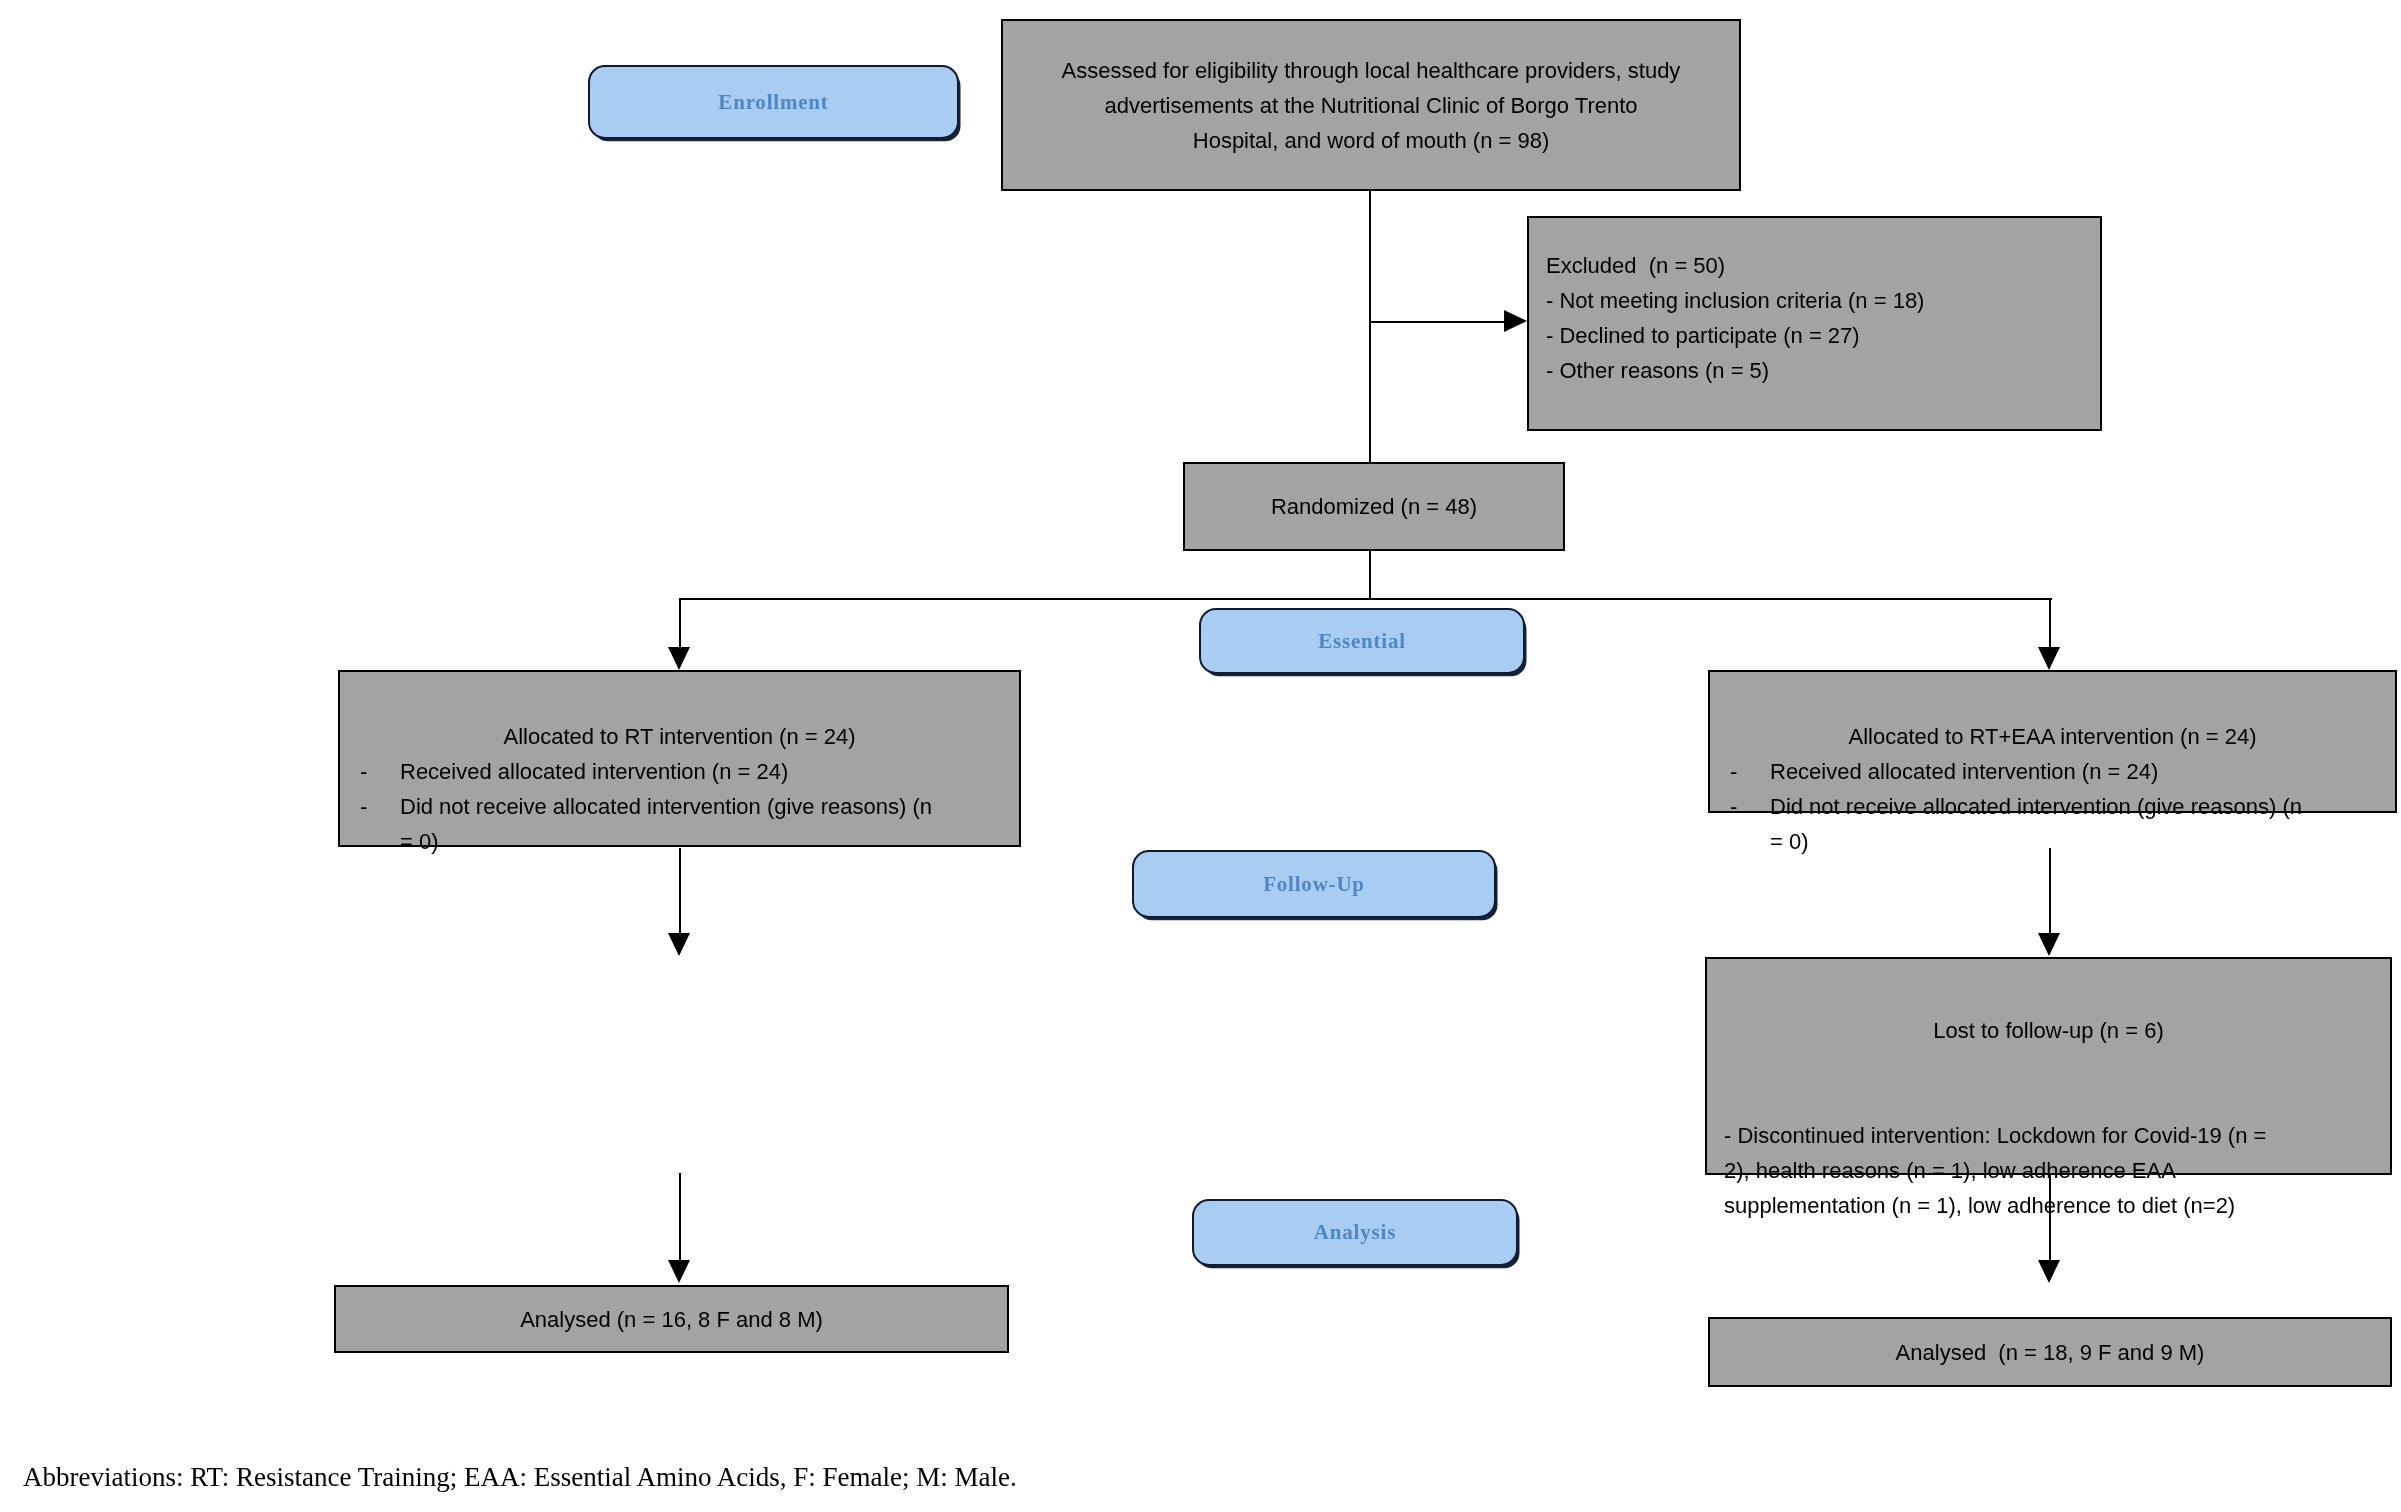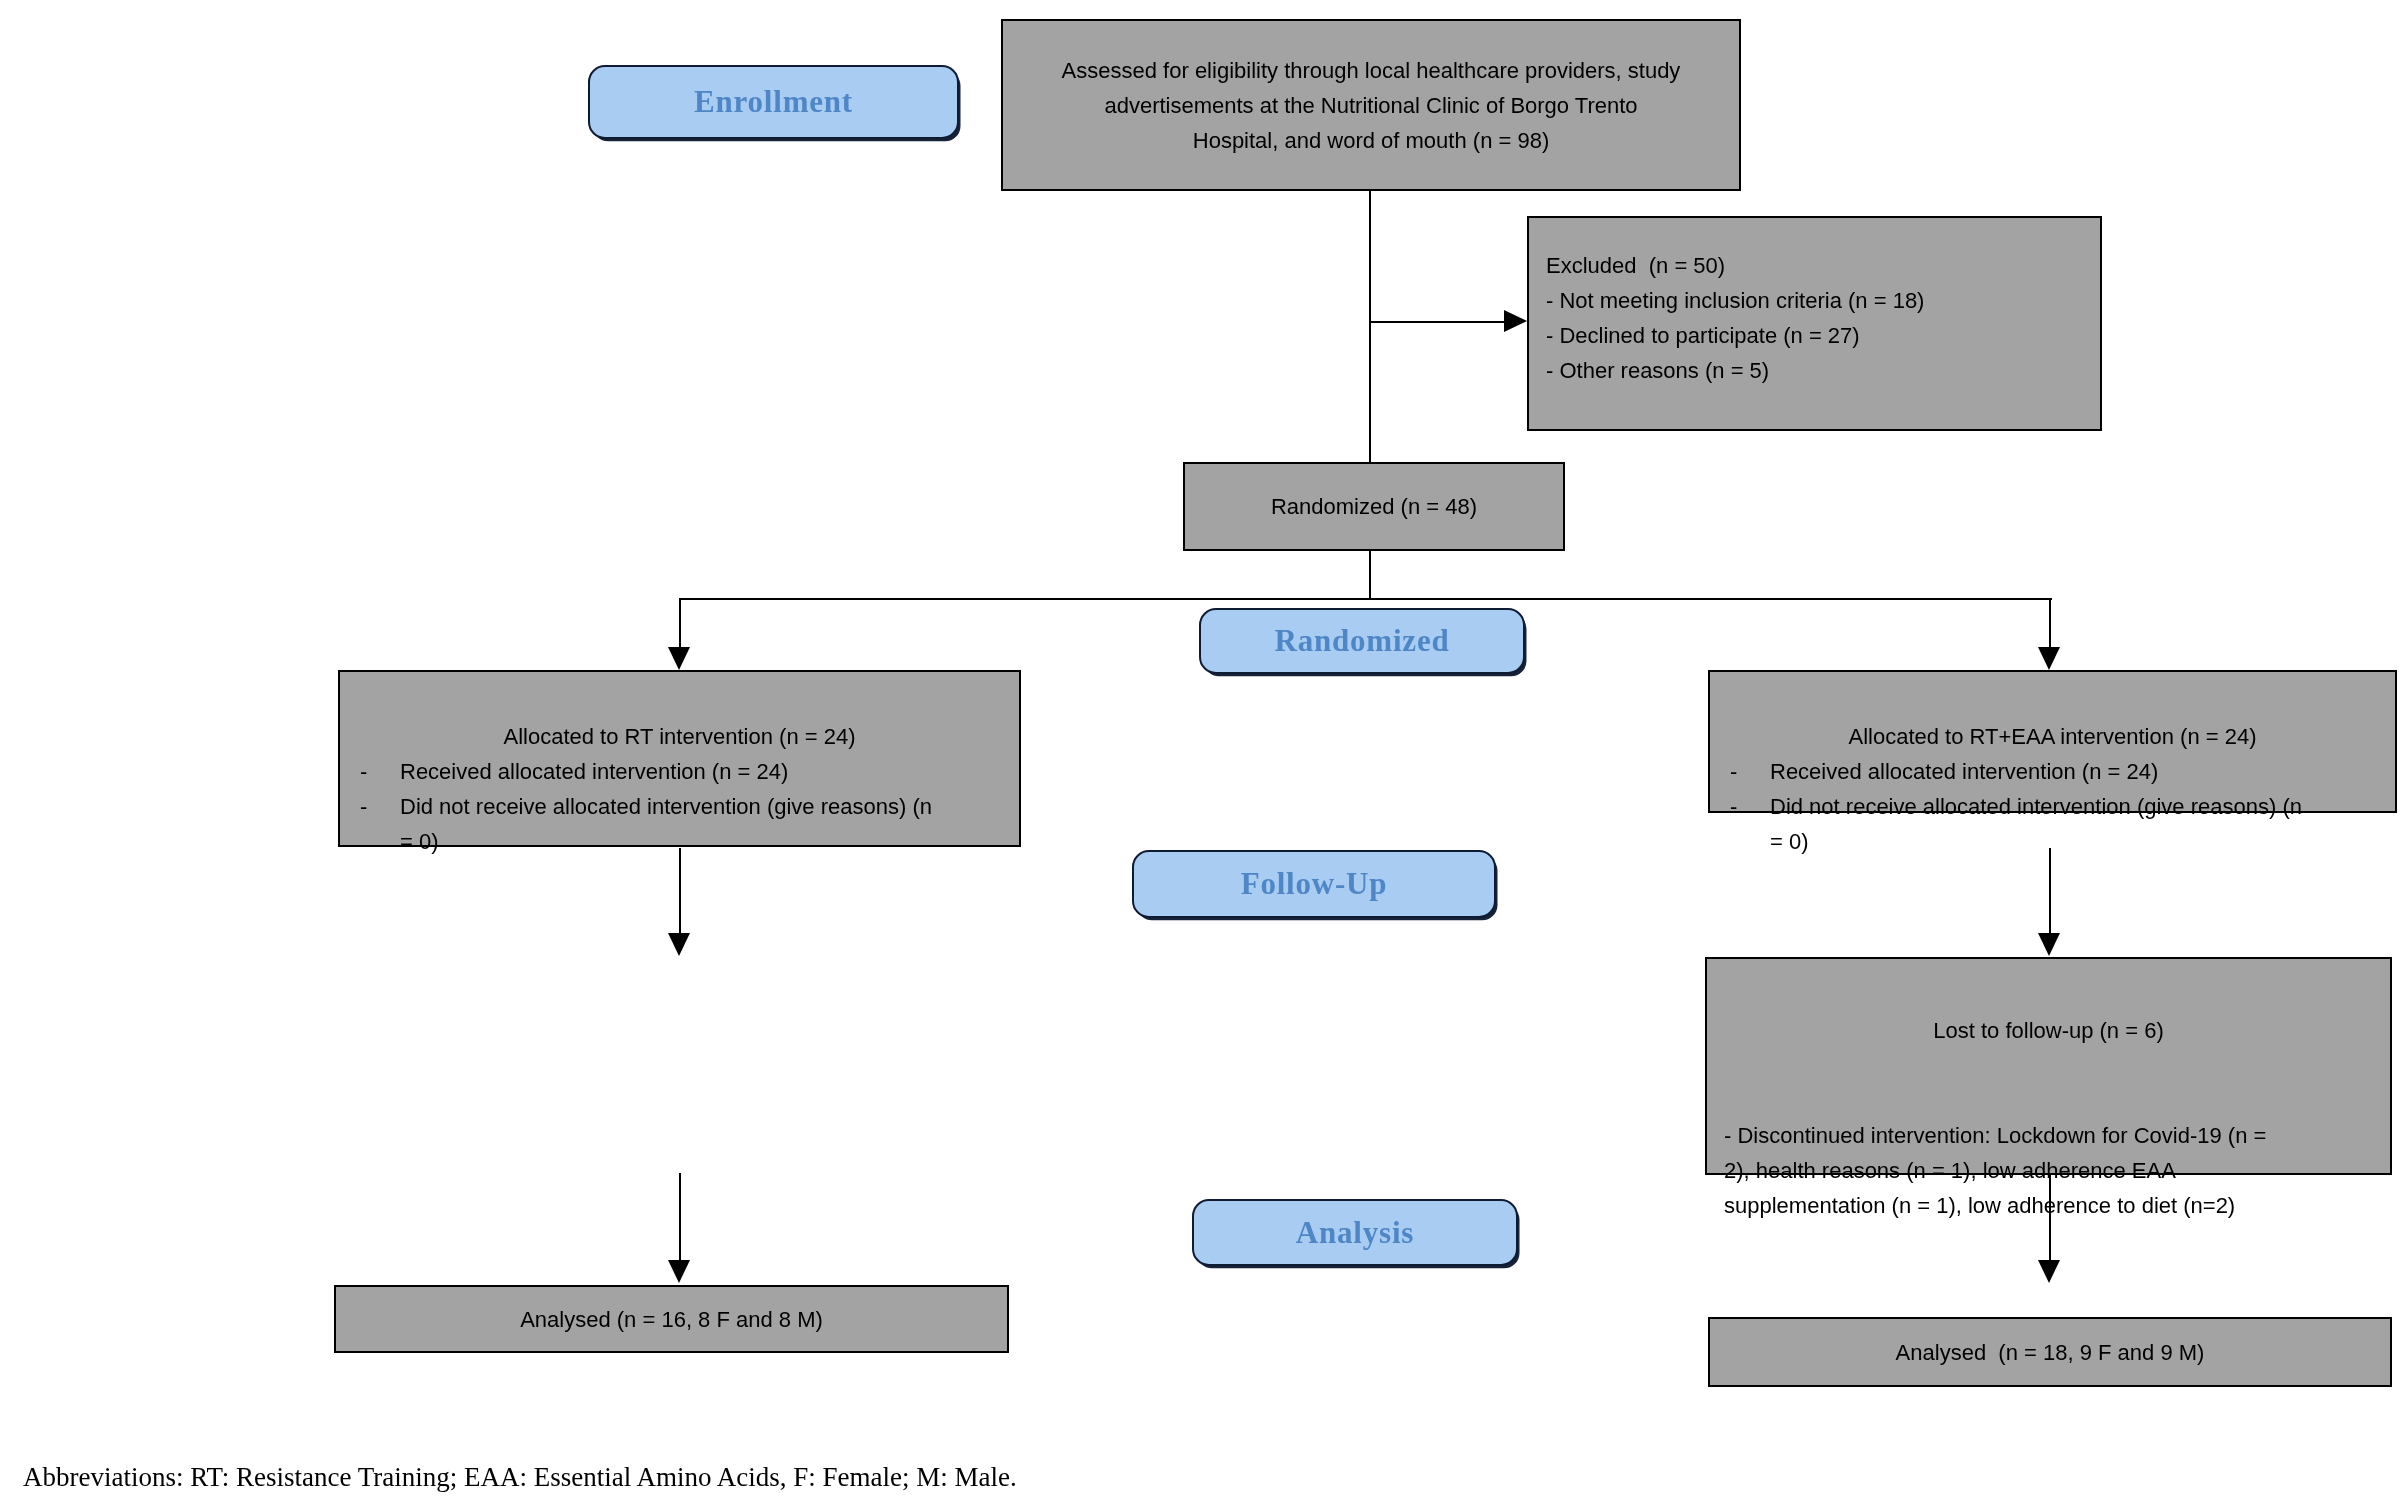--- a/index.html
+++ b/index.html
@@ -32,21 +32,21 @@
   .detail-inner{max-width:552px;}
   .stage{
     position:absolute;
     background:#A9CCF3;
     border:2.3px solid #0F1B33;
     border-radius:17px;
     box-shadow:3.1px 3.9px 0 -1.6px #152238;
     display:flex;align-items:center;justify-content:center;
     font-family:"Liberation Serif", serif;
     font-weight:bold;
-    font-size:31px;
+    font-size:21px;
     letter-spacing:0.8px;
     color:#4E86C6;
     box-sizing:border-box;
   }
   .vline,.hline{position:absolute;background:#000;}
   .arrow-down{
     position:absolute;width:0;height:0;
     border-left:11.7px solid transparent;
     border-right:11.7px solid transparent;
     border-top:23px solid #000;
@@ -66,21 +66,21 @@
     margin-top:8px;
   }
 </style>
 </head>
 <body>
 
 <div class="canvas">
 
   <div class="stage" style="left:588px;top:65px;width:371px;height:74px;">Enrollment</div>
 
-  <div class="stage" style="left:1199px;top:608px;width:326px;height:66px;">Randomized</div>
+  <div class="stage" style="left:1199px;top:608px;width:326px;height:66px;">Essential</div>
 
   <div class="stage" style="left:1132px;top:850px;width:364px;height:68px;">Follow-Up</div>
 
   <div class="stage" style="left:1192px;top:1199px;width:326px;height:67px;">Analysis</div>
 
   <div class="box flex-center" style="left:1001px;top:19.4px;width:740px;height:172px;padding:0 58px;">
     <div class="pre">Assessed for eligibility through local healthcare providers, study advertisements at the Nutritional Clinic of Borgo Trento Hospital, and word of mouth (n = 98)</div>
   </div>
 
   <div class="box" style="left:1527px;top:216px;width:575px;height:215px;padding:29.6px 15.6px 0 17px;">

